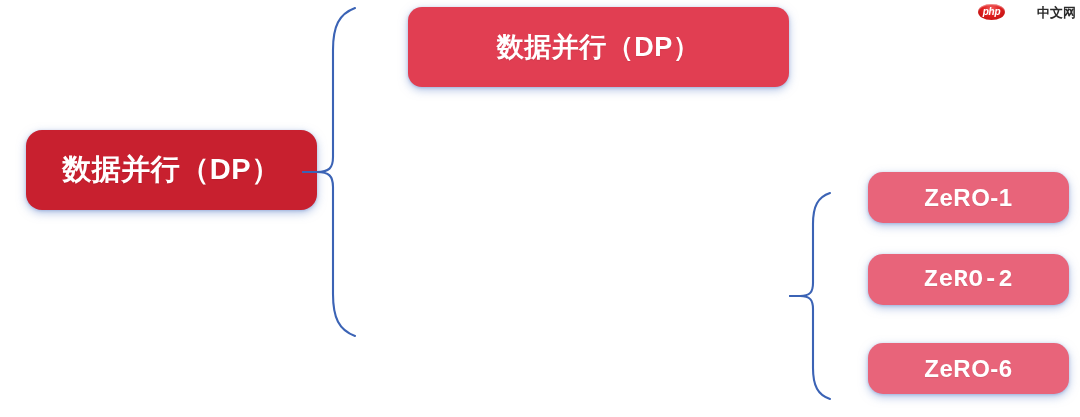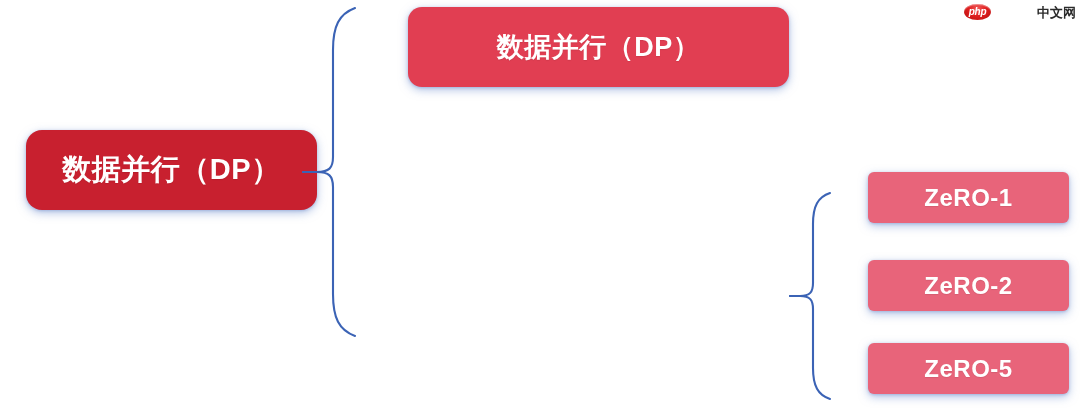--- a/index.html
+++ b/index.html
@@ -56,44 +56,44 @@
   .node-child-1 { top: 7px; }
   .node-child-2 { top: 132px; }
   .node-child-3 { top: 256px; }
 
   .node-leaf {
     left: 852px;
     width: 201px;
     height: 51px;
     background: #e8647a;
     font-size: 24px;
-    border-radius: 6px;
+    border-radius: 15px;
   }
   .node-leaf-1 { top: 172px; }
-  .node-leaf-2 { top: 260px; }
+  .node-leaf-2 { top: 254px; font-family: Liberation Mono, monospace; }
   .node-leaf-3 { top: 343px; }
 
   
   .brace {
     position: absolute;
     pointer-events: none;
   }
   .brace svg { display: block; overflow: visible; }
 
   .brace-main  { left: 303px; top: 2px;   width: 92px;  height: 340px; }
   .brace-zero  { left: 790px; top: 190px; width: 68px;  height: 212px; }
 
   
   #watermark {
     position: absolute;
     right: 4px;
     top: 2px;
     display: flex;
     align-items: center;
-    gap: 18px;
+    gap: 4px;
     height: 20px;
   }
   .wm-logo {
     display: flex;
     align-items: center;
     justify-content: center;
     width: 27px;
     height: 16px;
     border-radius: 50% / 50%;
     background: radial-gradient(ellipse at 50% 28%, #f05a5a 0%, #e01f1f 45%, #b50d0d 100%);
@@ -153,20 +153,20 @@
                C 20 106 23 110 23 119
                L 23 178
                C 23 196 28 205 40 209" stroke="#3b63b5" stroke-width="2.1" fill="none" stroke-linecap="round"></path>
     </svg>
   </div>
 
   <div class="node node-leaf node-leaf-1">ZeRO-1</div>
 
   <div class="node node-leaf node-leaf-2">ZeRO-2</div>
 
-  <div class="node node-leaf node-leaf-3">ZeRO-5</div>
+  <div class="node node-leaf node-leaf-3">ZeRO-6</div>
 
   <div id="watermark">
     <span class="wm-logo">php</span>
     <span class="wm-text">中文网</span>
   </div>
 
 </div>
 
 </body></html>

